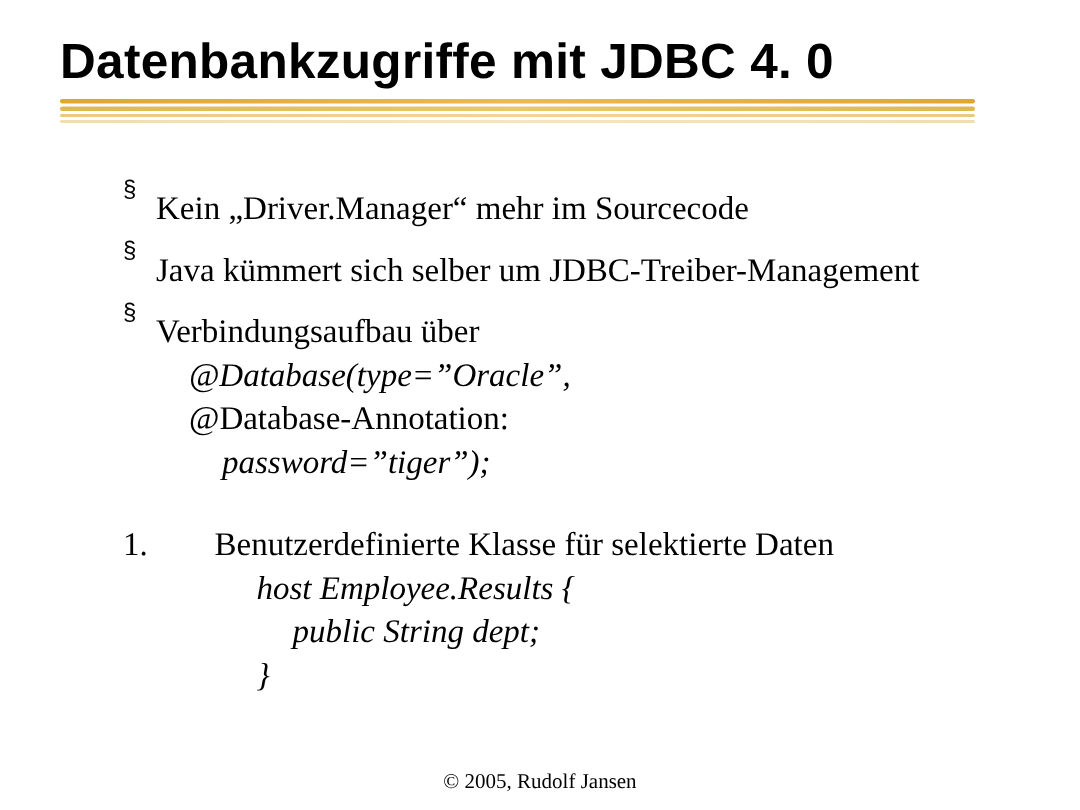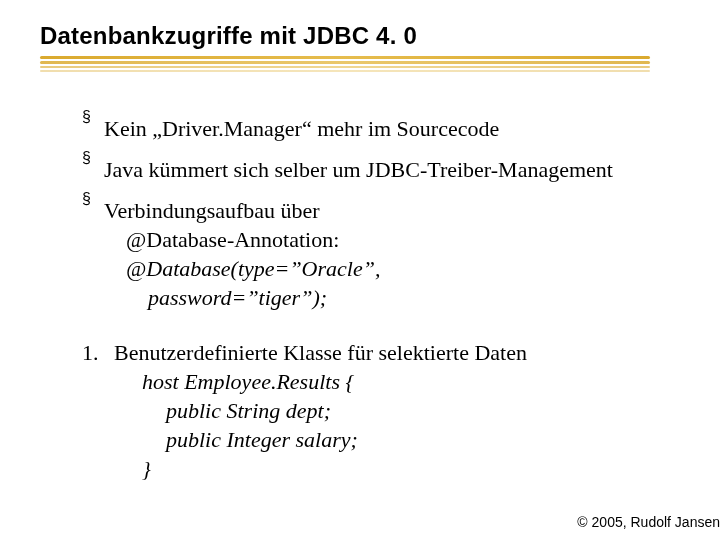--- a/index.html
+++ b/index.html
@@ -11,21 +11,21 @@
     color: #000;
     overflow: hidden;
     position: relative;
   }
   .slide {
     padding: 22px 40px 0 40px;
   }
   .title {
     font-family: Arial, Helvetica, sans-serif;
     font-weight: 900;
-    font-size: 24px;
+    font-size: 33px;
     letter-spacing: 0.2px;
     margin-bottom: 6px;
   }
   .underline {
     width: 610px;
     height: 18px;
     margin-top: 4px;
     margin-bottom: 28px;
     position: relative;
   }
@@ -72,30 +72,30 @@
     padding-left: 0;
   }
   .num-item {
     display: flex;
     align-items: flex-start;
   }
   .num-item .num {
     width: 32px;
     flex-shrink: 0;
   }
-  .num-body { flex:1; }
+  .num-body { flex:1;margin-left:29px; }
   .code-indent { padding-left: 28px; }
   .code-indent2 { padding-left: 52px; }
 
   .footer {
     position: absolute;
     left: 0; right: 0;
     bottom: 10px;
-    text-align: right;
-    font-family: Liberation Sans, sans-serif;
+    text-align: center;
+    font-family: Liberation Serif, serif;
     font-size: 14px;
     color: #000;
   }
 </style>
 </head>
 <body>
 
 <div class="slide">
   <div class="title">Datenbankzugriffe mit JDBC 4. 0</div>
   <div class="underline">
@@ -116,36 +116,35 @@
 
       <div class="bullet-item">
         <span class="marker">§</span>
         <div class="bullet-body">Java kümmert sich selber um JDBC-Treiber-Management</div>
       </div>
 
       <div class="bullet-item">
         <span class="marker">§</span>
         <div class="bullet-body">
           <span>Verbindungsaufbau über</span>
+          <div class="indent italic">@Database(type=”Oracle”,</div>
           <div class="indent">@Database-Annotation:</div>
-          <div class="indent italic">@Database(type=”Oracle”,</div>
           <div class="indent2 italic">password=”tiger”);</div>
         </div>
       </div>
 
     </div>
 
     <div class="num-list">
       <div class="num-item">
         <span class="num">1.</span>
         <div class="num-body">
           <span>Benutzerdefinierte Klasse für selektierte Daten</span>
           <div class="code-indent italic">host Employee.Results {</div>
           <div class="code-indent2 italic">  public String dept;</div>
-          <div class="code-indent2 italic">  public Integer salary;</div>
           <div class="code-indent italic">}</div>
         </div>
       </div>
     </div>
 
   </div>
 </div>
 
 <div class="footer">© 2005, Rudolf Jansen</div>
 

